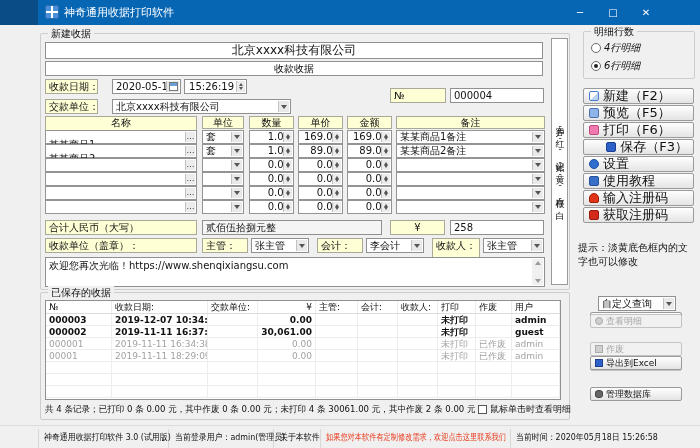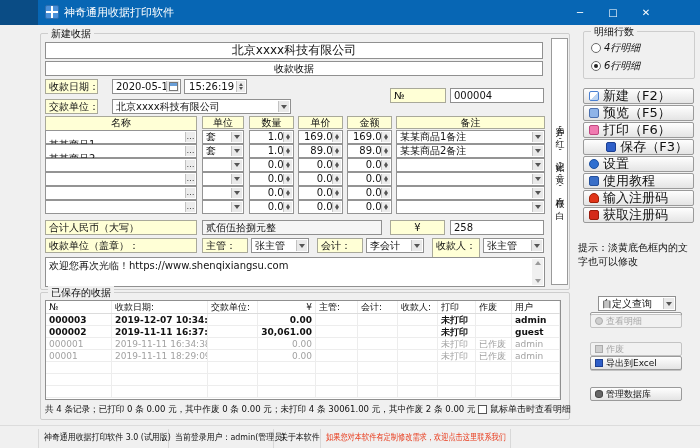--- a/index.html
+++ b/index.html
@@ -656,13 +656,14 @@
 <div class="statusbar">
   <span class="sb-div" style="left:38px;"></span>
   <span class="sb-div" style="left:168px;"></span>
   <span class="sb-div" style="left:273px;"></span>
   <span class="sb-div" style="left:320px;"></span>
   <span class="sb-div" style="left:510px;"></span>
   <div class="sb-sec" style="left:44px;width:123px;"><span class="sx" style="font-size:9px;">神奇通用收据打印软件 3.0 (试用版)</span></div>
   <div class="sb-sec" style="left:175px;width:97px;"><span class="sx" style="font-size:9px;">当前登录用户：admin(管理员)</span></div>
   <div class="sb-sec" style="left:280px;width:39px;"><span class="sx" style="font-size:9px;">关于本软件</span></div>
   <div class="sb-sec red" style="left:326px;width:183px;"><span class="sx" style="font-size:9px;transform:scaleX(0.8);">如果您对本软件有定制修改需求，欢迎点击这里联系我们</span></div>
+  <div class="sb-sec" style="left:516px;width:180px;"><span class="sx" style="font-size:9px;">当前时间：2020年05月18日 15:26:58</span></div>
 </div>
 
 </body></html>

